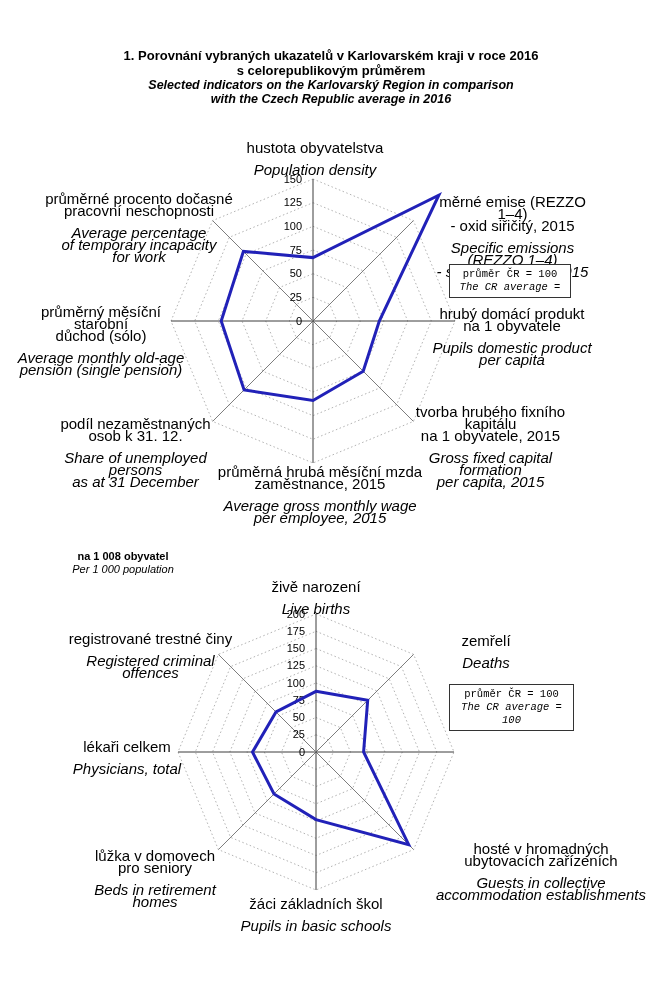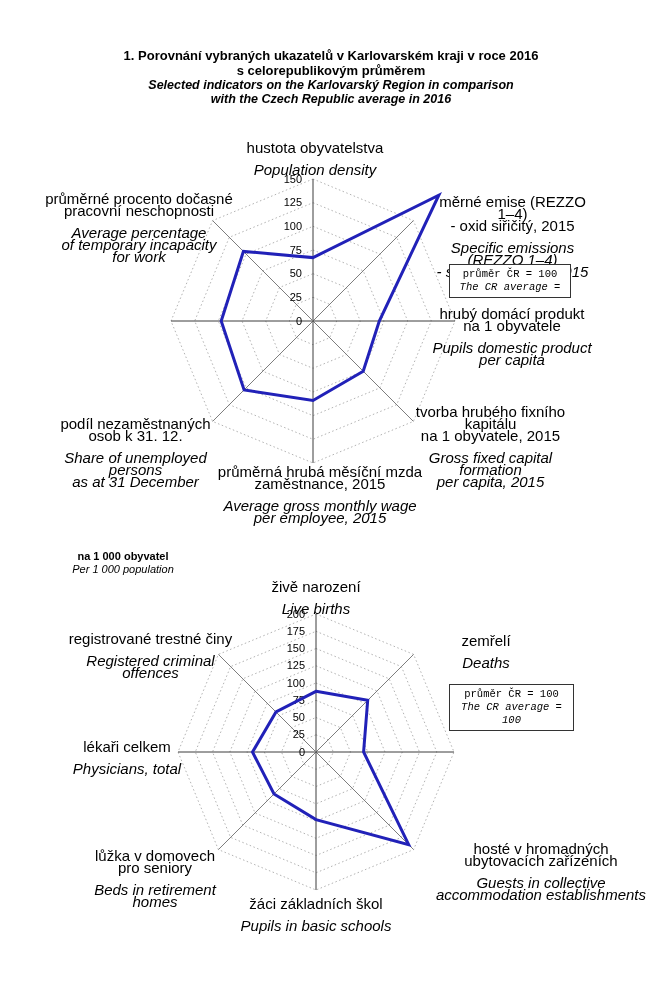--- a/index.html
+++ b/index.html
@@ -115,35 +115,41 @@
 zaměstnance, 2015</div>
     <div class="en">Average gross monthly wage
 per employee, 2015</div>
   </div>
   <div class="lbl" style="left:38px;top:418px;width:195px">
     <div class="cz">podíl nezaměstnaných
 osob k 31. 12.</div>
     <div class="en">Share of unemployed persons
 as at 31 December</div>
   </div>
+  <div class="lbl" style="left:12px;top:306px;width:178px">
+    <div class="cz">průměrný měsíční starobní
+důchod (sólo)</div>
+    <div class="en">Average monthly old-age
+pension (single pension)</div>
+  </div>
   <div class="lbl" style="left:44px;top:193px;width:190px">
     <div class="cz">průměrné procento dočasné
 pracovní neschopnosti</div>
     <div class="en">Average percentage
 of temporary incapacity
 for work</div>
   </div>
 
   <div class="note-box" style="left:449px;top:264px;width:116px">
     <div class="cz">průměr  ČR = 100</div>
     <div class="en">The CR average  =</div>
   </div>
 
   <div class="hdr2">
-    <div class="cz">na 1 000 obyvatel</div>
+    <div class="cz">na 1 008 obyvatel</div>
     <div class="en">Per 1 000 population</div>
   </div>
 
   <div class="lbl" style="left:230px;top:581px;width:172px">
     <div class="cz">živě narození</div>
     <div class="en">Live births</div>
   </div>
   <div class="lbl left-align" style="left:431px;top:635px;width:110px">
     <div class="cz">zemřelí</div>
     <div class="en">Deaths</div>

